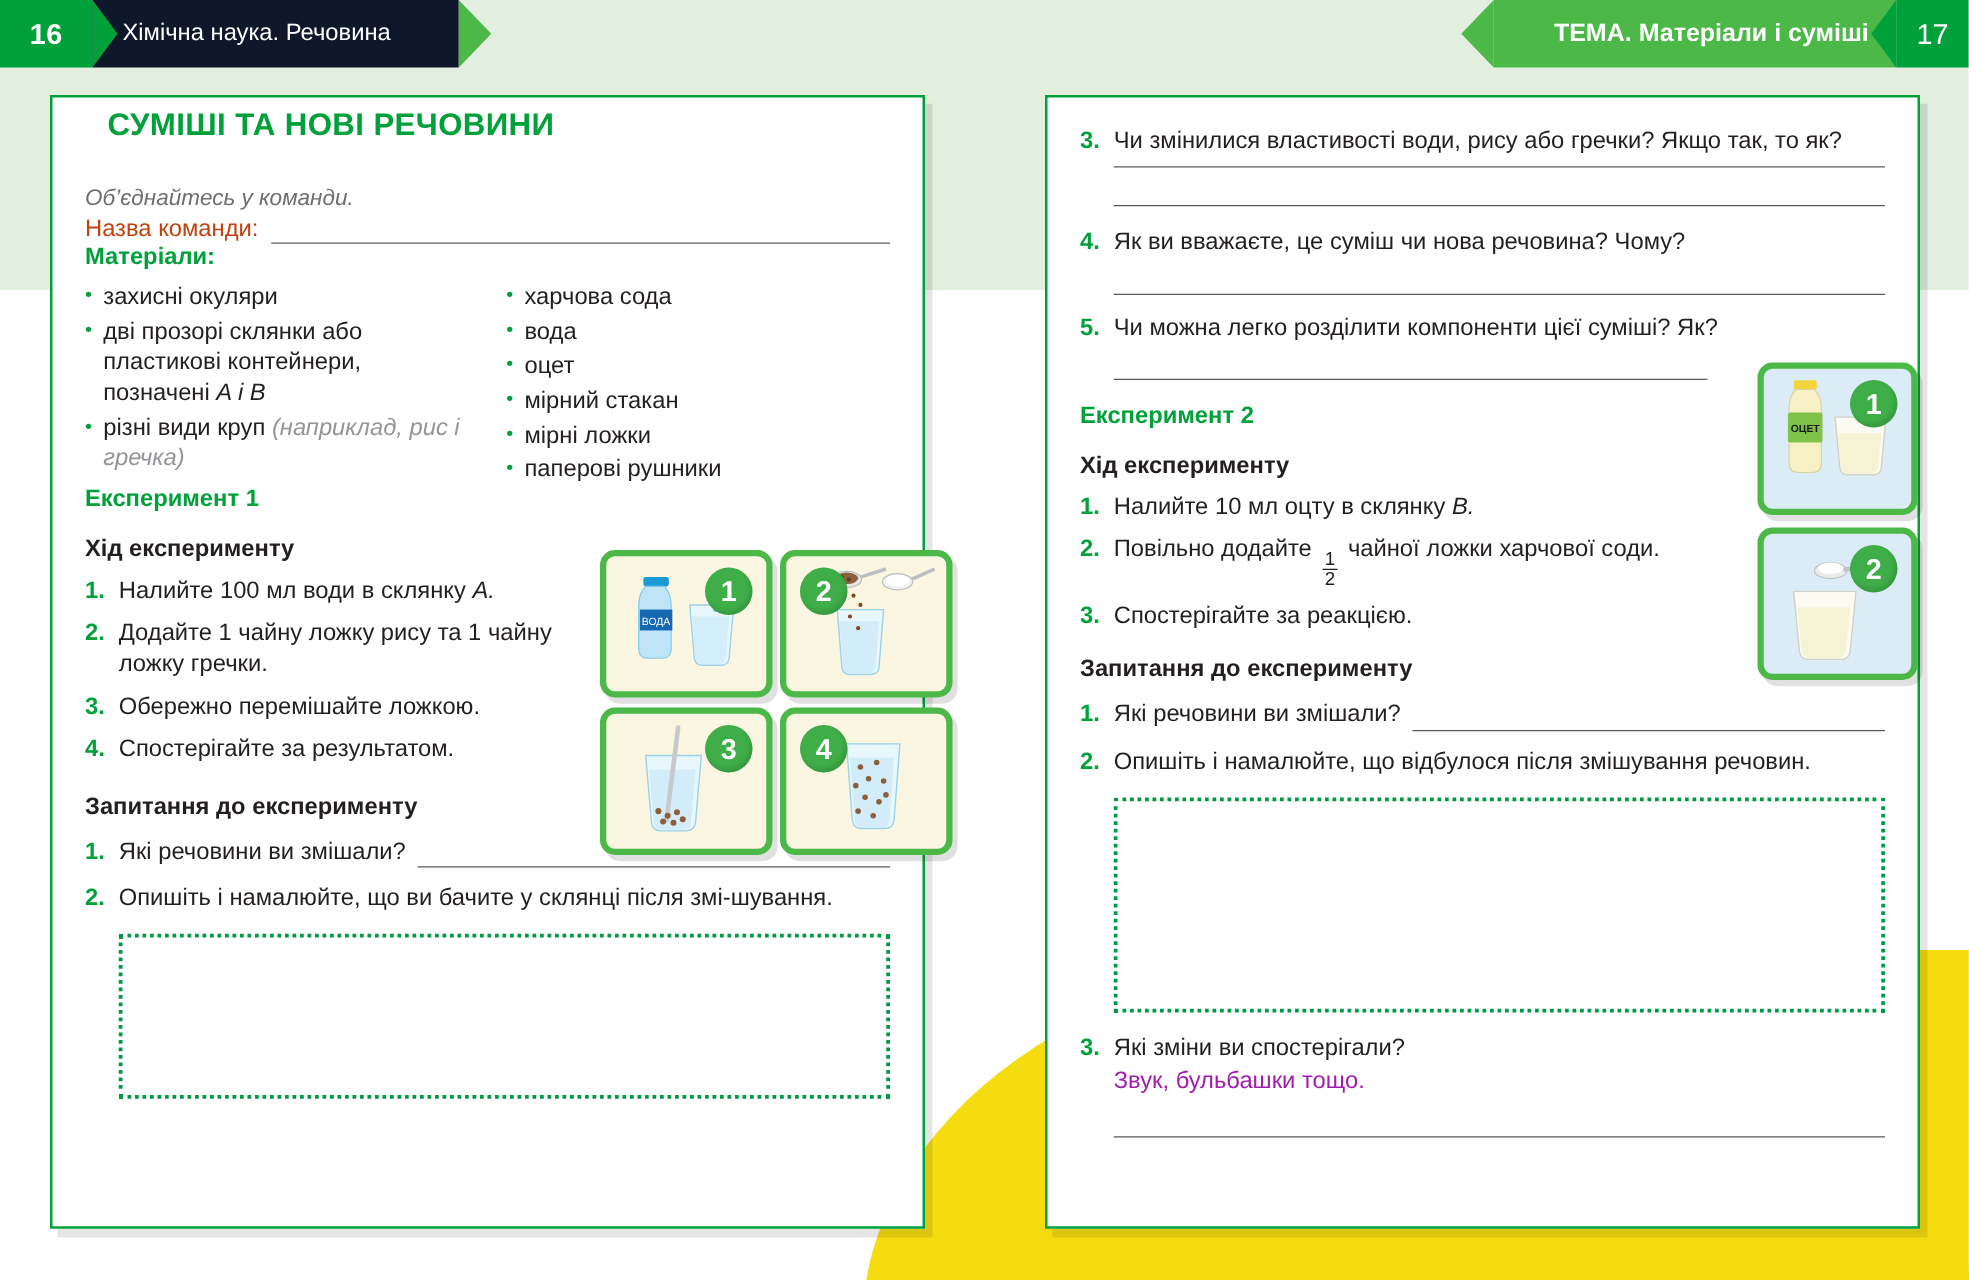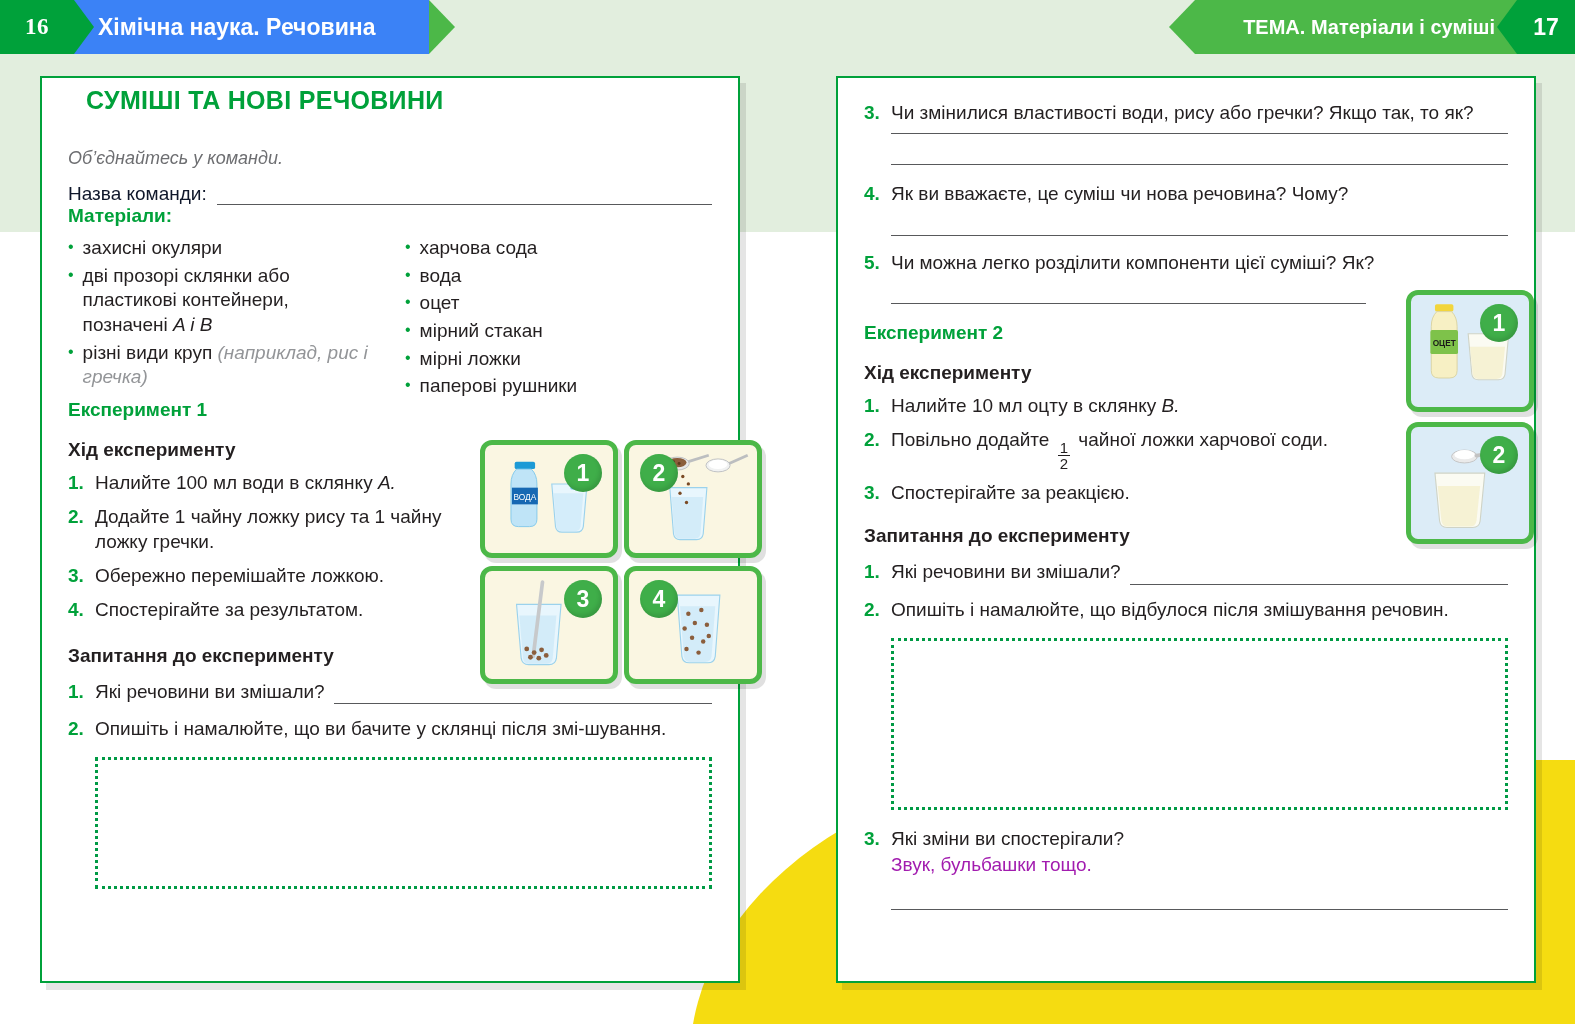--- a/index.html
+++ b/index.html
@@ -26,26 +26,25 @@
   }
 
   
   .runhead { position: absolute; top: 0; height: 54px; }
   .runhead-left { left: 0; display: flex; align-items: stretch; }
   .rh-pagenum-l {
     background: #00a13a; color: #fff;
     display: flex; align-items: center; justify-content: center;
     width: 74px; font-size: 23px; font-weight: bold;
     letter-spacing: .5px;
-    font-family: Liberation Serif, serif;
   }
   .rh-title-l {
-    background: #3b82f6; color: #fff;
+    background: #0f172a; color: #fff;
     display: flex; align-items: center;
-    padding: 0 54px 0 24px; font-size: 23px; font-weight: bold;
+    padding: 0 54px 0 24px; font-size: 19px; font-weight: normal;
     position: relative;
   }
   .rh-title-l::after {
     content: ""; position: absolute; right: -26px; top: 0;
     width: 0; height: 0;
     border-top: 27px solid transparent;
     border-bottom: 27px solid transparent;
     border-left: 26px solid #4cb848;
   }
   .rh-pagenum-l::after {
@@ -67,21 +66,21 @@
   .rh-title-r::before {
     content: ""; position: absolute; left: -26px; top: 0;
     width: 0; height: 0;
     border-top: 27px solid transparent;
     border-bottom: 27px solid transparent;
     border-right: 26px solid #4cb848;
   }
   .rh-pagenum-r {
     background: #00a13a; color: #fff;
     display: flex; align-items: center; justify-content: center;
-    width: 58px; font-size: 23px; font-weight: bold;
+    width: 58px; font-size: 23px; font-weight: normal;
     position: relative;
   }
   .rh-pagenum-r::before {
     content: ""; position: absolute; left: -20px; top: 0;
     width: 0; height: 0;
     border-top: 27px solid transparent;
     border-bottom: 27px solid transparent;
     border-right: 20px solid #00a13a;
   }
 
@@ -126,21 +125,21 @@
   }
 
   
   .pad { padding: 0 26px; }
   .intro-italic {
     font-style: italic; color: #6d6e71;
     font-size: 18px; margin-top: 26px;
   }
   .team-row {
     display: flex; align-items: flex-end;
-    margin-top: 14px; font-size: 19px; color: #0f172a;
+    margin-top: 4px; font-size: 19px; color: #c2410c;
   }
   .team-label { white-space: nowrap; }
   .rule {
     flex: 1; border-bottom: 1.5px solid #58595b;
     margin-left: 10px; height: 20px;
   }
 
   .section-head-green {
     color: #00a13a; font-size: 19px; font-weight: bold;
   }

